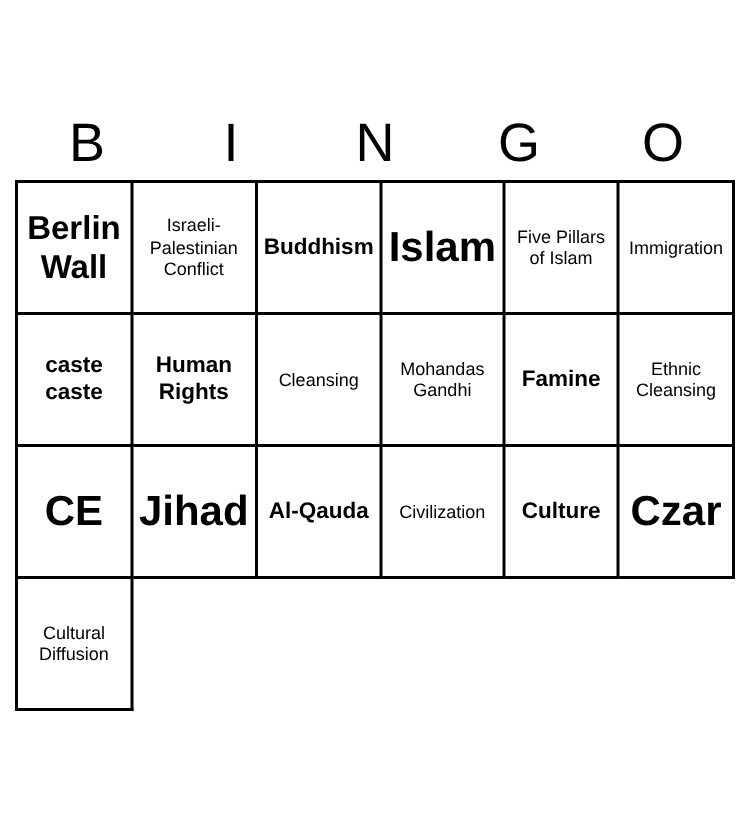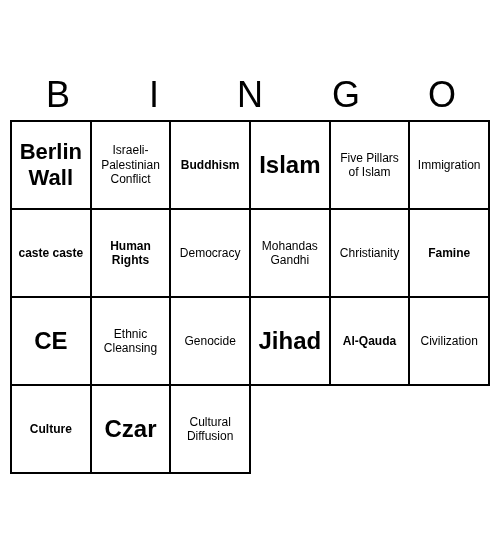--- a/index.html
+++ b/index.html
@@ -60,30 +60,30 @@
       display: block;
       line-height: 1.2;
     }
 
     .size-large {
       font-size: 22px;
       font-weight: bold;
     }
 
     .size-medium {
-      font-size: 12px;
+      font-size: 15px;
       font-weight: bold;
     }
 
     .size-small {
       font-size: 12px;
     }
 
     .size-xlarge {
-      font-size: 24px;
+      font-size: 28px;
       font-weight: bold;
     }
   </style>
 </head>
 <body>
 
 <div class="bingo-container">
   <div class="bingo-header">
     <div class="bingo-header-cell">B</div>
     <div class="bingo-header-cell">I</div>
@@ -110,39 +110,33 @@
       <div class="bingo-cell">
         <span class="cell-text size-small">Immigration</span>
       </div>
       <div class="bingo-cell">
         <span class="cell-text size-medium">caste caste</span>
       </div>
       <div class="bingo-cell">
         <span class="cell-text size-medium">Human Rights</span>
       </div>
       <div class="bingo-cell">
-        <span class="cell-text size-small">Democracy</span>
+        <span class="cell-text size-small">Cleansing</span>
       </div>
       <div class="bingo-cell">
         <span class="cell-text size-small">Mohandas Gandhi</span>
       </div>
       <div class="bingo-cell">
-        <span class="cell-text size-small">Christianity</span>
-      </div>
-      <div class="bingo-cell">
         <span class="cell-text size-medium">Famine</span>
-      </div>
-      <div class="bingo-cell">
-        <span class="cell-text size-xlarge">CE</span>
       </div>
       <div class="bingo-cell">
         <span class="cell-text size-small">Ethnic Cleansing</span>
       </div>
       <div class="bingo-cell">
-        <span class="cell-text size-small">Genocide</span>
+        <span class="cell-text size-xlarge">CE</span>
       </div>
       <div class="bingo-cell">
         <span class="cell-text size-xlarge">Jihad</span>
       </div>
       <div class="bingo-cell">
         <span class="cell-text size-medium">Al-Qauda</span>
       </div>
       <div class="bingo-cell">
         <span class="cell-text size-small">Civilization</span>
       </div>

